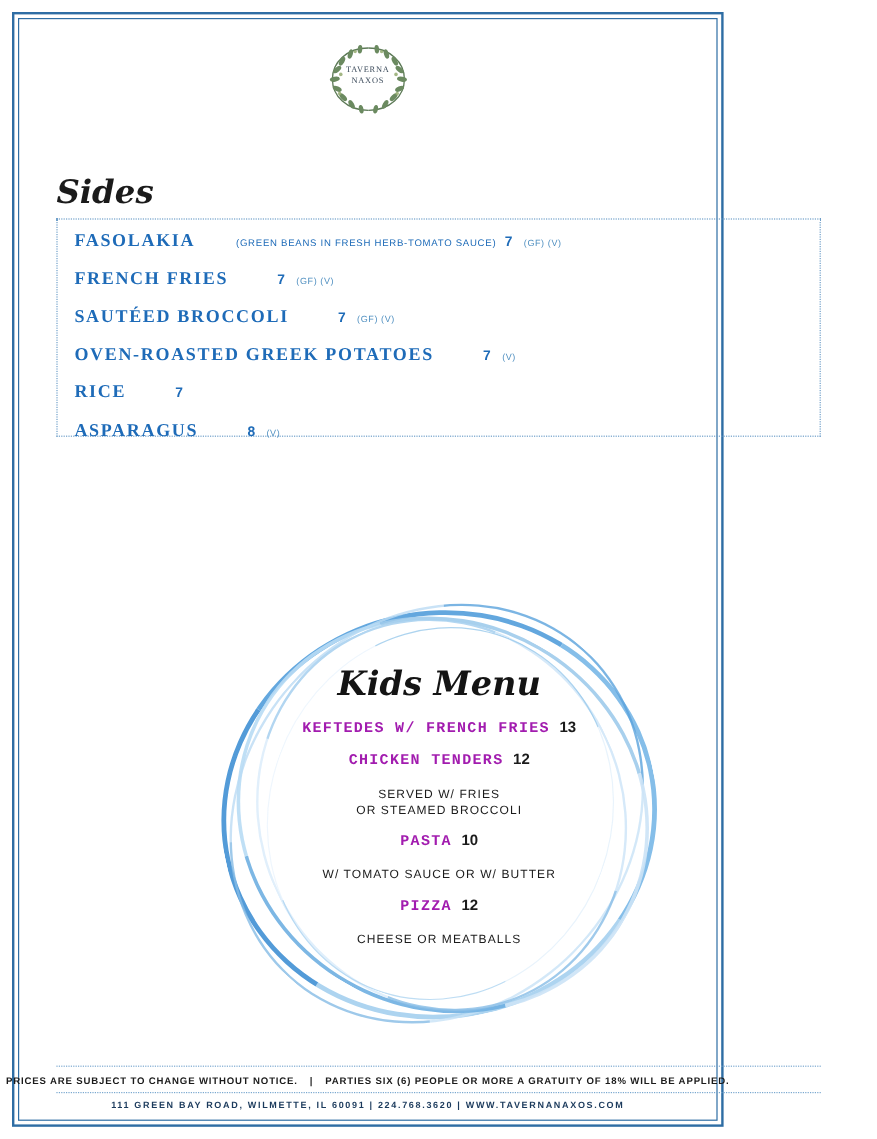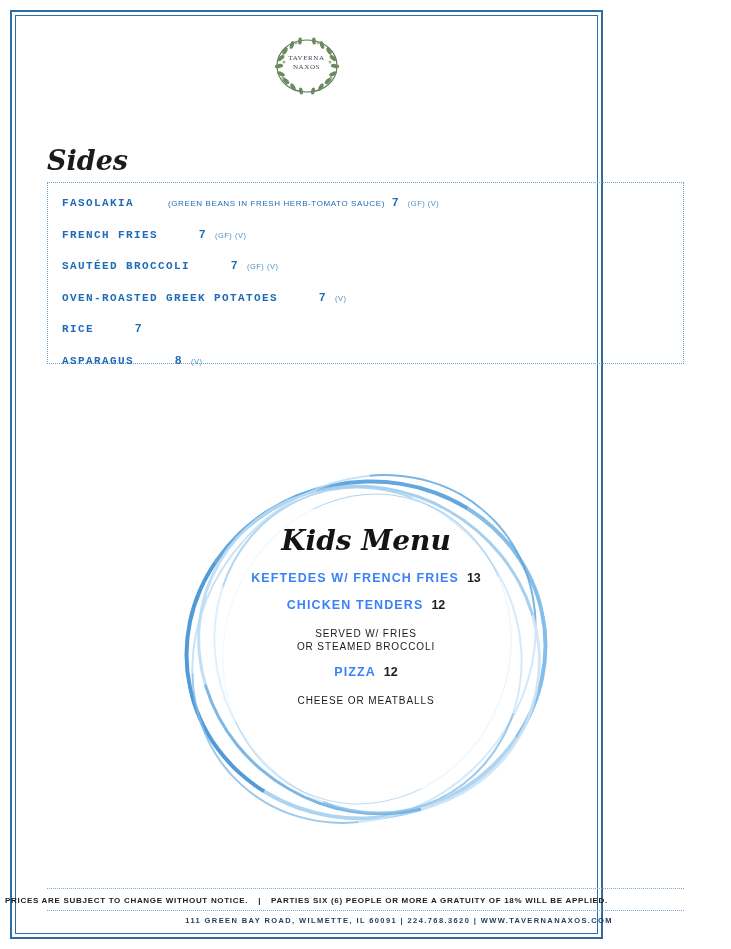--- a/index.html
+++ b/index.html
@@ -97,23 +97,23 @@
     position: absolute;
     left: 62px;
     top: 192px;
     width: 610px;
   }
   .side-row {
     margin-bottom: 13.5px;
     white-space: nowrap;
   }
   .side-name {
-    font-family: Liberation Mono, monospace;
-    font-weight: bold;
-    font-size: 11px;
+    font-family: Liberation Serif, serif;
+    font-weight: bold;
+    font-size: 15px;
     letter-spacing: 1.4px;
     color: #1e6bb8;
     text-transform: uppercase;
   }
   .side-desc {
     font-family: "Liberation Sans", sans-serif;
     font-size: 8px;
     letter-spacing: 0.6px;
     color: #1e6bb8;
     text-transform: uppercase;
@@ -133,21 +133,21 @@
     font-size: 7.5px;
     letter-spacing: 0.5px;
     color: #4f8fc0;
     margin-left: 9px;
   }
 
   
   .kids-wrap {
     position: absolute;
     left: 180px;
-    top: 476px;
+    top: 505px;
     width: 372px;
     height: 340px;
   }
   .ring {
     position: absolute;
     border-radius: 50%;
     border-style: solid;
   }
   .ring1 {
     left: 4px; top: 4px; width: 356px; height: 332px;
@@ -205,25 +205,25 @@
     top: 92px;
     text-align: center;
   }
   .kid-item {
     margin-bottom: 9px;
   }
   .kid-line {
     white-space: nowrap;
   }
   .kid-name {
-    font-family: Liberation Sans, sans-serif;
+    font-family: Liberation Mono, monospace;
     font-weight: bold;
     font-size: 12.5px;
     letter-spacing: 1.1px;
-    color: #3b82f6;
+    color: #a21caf;
     text-transform: uppercase;
   }
   .kid-price {
     font-family: "Liberation Sans", sans-serif;
     font-weight: bold;
     font-size: 12.5px;
     color: #1b1b1b;
     margin-left: 8px;
   }
   .kid-desc {
@@ -266,21 +266,21 @@
     left: 47px;
     top: 910px;
     width: 637px;
     border-top: 1px dotted #7aa8cf;
   }
   .footer-address {
     position: absolute;
     left: 0;
     right: 0;
     top: 916px;
-    text-align: right;
+    text-align: center;
     font-family: "Liberation Sans", sans-serif;
     font-weight: bold;
     font-size: 7.5px;
     letter-spacing: 1.4px;
     color: #1b3a5c;
     text-transform: uppercase;
   }
 </style>
 </head>
 <body>
@@ -373,20 +373,26 @@
         </div>
       </div>
       <div class="kid-item">
         <div class="kid-line">
           <span class="kid-name">CHICKEN TENDERS</span><span class="kid-price">12</span>
         </div>
         <div class="kid-desc">SERVED W/ FRIES<br>OR STEAMED BROCCOLI</div>
       </div>
       <div class="kid-item">
         <div class="kid-line">
+          <span class="kid-name">PASTA</span><span class="kid-price">10</span>
+        </div>
+        <div class="kid-desc">W/ TOMATO SAUCE OR W/ BUTTER</div>
+      </div>
+      <div class="kid-item">
+        <div class="kid-line">
           <span class="kid-name">PIZZA</span><span class="kid-price">12</span>
         </div>
         <div class="kid-desc">CHEESE OR MEATBALLS</div>
       </div>
     </div>
   </div>
 
   <div class="footer-rule"></div>
   <div class="footer-note">
     <span>PRICES ARE SUBJECT TO CHANGE WITHOUT NOTICE.</span>

